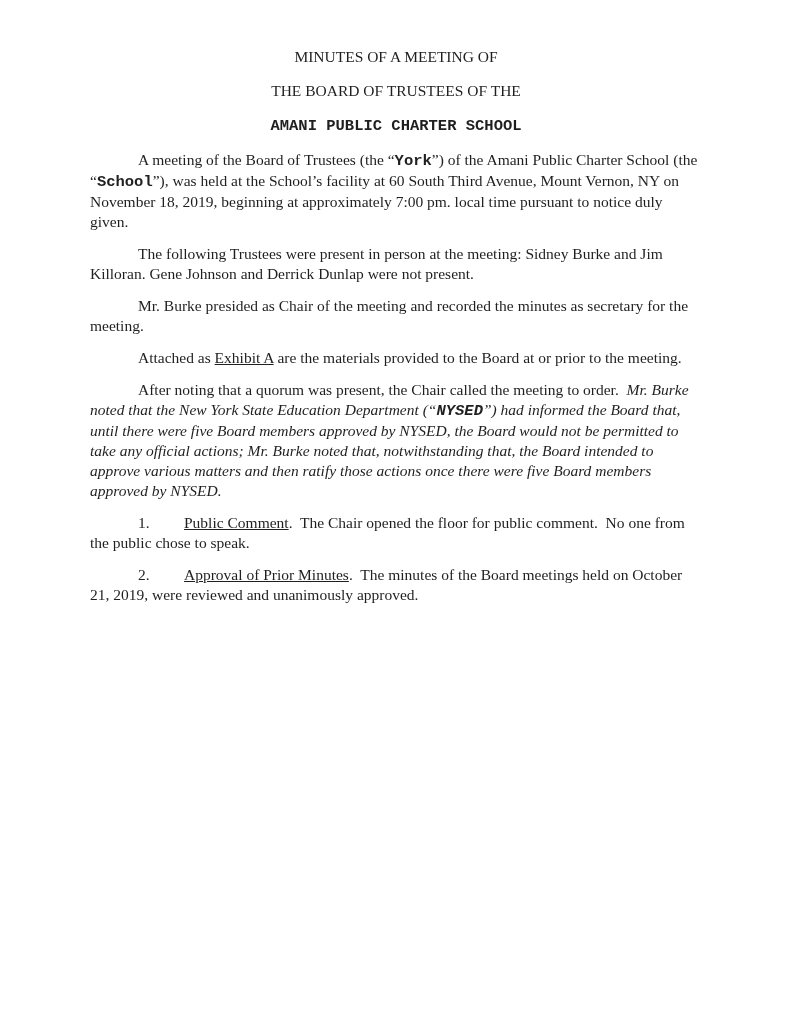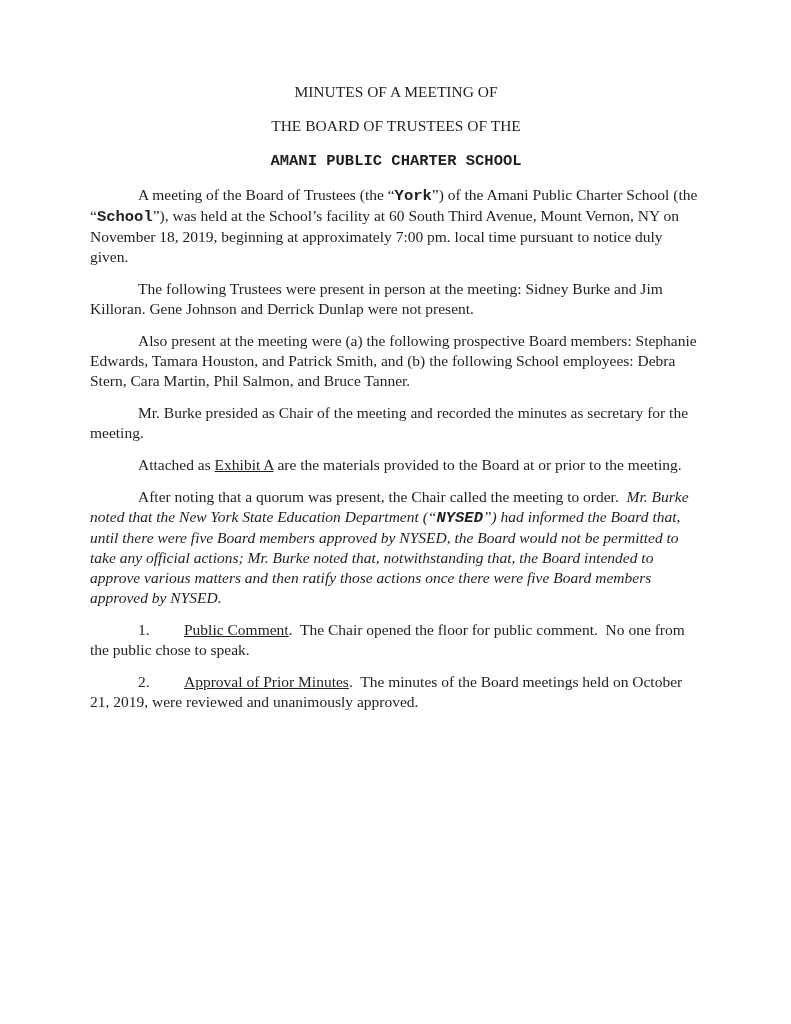--- a/index.html
+++ b/index.html
@@ -7,21 +7,21 @@
     padding: 0;
     background: #ffffff;
   }
   .page {
     position: relative;
     width: 791px;
     height: 1024px;
     margin: 0 auto;
     background: #ffffff;
     box-sizing: border-box;
-    padding: 82px 89px 0 90px;
+    padding: 47px 89px 0 90px;
     font-family: "Liberation Serif", "DejaVu Serif", serif;
     font-size: 15.5px;
     line-height: 20px;
     color: #1f1f1f;
     overflow: hidden;
   }
   .para {
     margin: 0 0 12px 0;
     text-align: left;
   }
@@ -46,20 +46,19 @@
 </head>
 <body>
 
 <div class="page">
   <div>
       <p class="para center"><span>MINUTES OF A MEETING OF</span></p>
       <p class="para center"><span>THE BOARD OF TRUSTEES OF THE</span></p>
       <p class="para center"><span class="bold">AMANI PUBLIC CHARTER SCHOOL</span></p>
       <p class="para indent"><span>A meeting of the Board of Trustees (the “</span><span class="bold">York</span><span>”) of the Amani Public Charter School (the “</span><span class="bold">School</span><span>”), was held at the School’s facility at 60 South Third Avenue, Mount Vernon, NY on November 18, 2019, beginning at approximately 7:00 pm. local time pursuant to notice duly given.</span></p>
       <p class="para indent"><span>The following Trustees were present in person at the meeting: Sidney Burke and Jim Killoran. Gene Johnson and Derrick Dunlap were not present.</span></p>
-      <p class="para indent"><span>Also present at the meeting were (a) the following prospective Board members: Stephanie Edwards, Tamara Houston, and Patrick Smith, and (b) the following School employees: Debra Stern, Cara Martin, Phil Salmon, and Bruce Tanner.</span></p>
       <p class="para indent"><span>Mr. Burke presided as Chair of the meeting and recorded the minutes as secretary for the meeting.</span></p>
       <p class="para indent"><span>Attached as </span><span class="underline">Exhibit A</span><span> are the materials provided to the Board at or prior to the meeting.</span></p>
       <p class="para indent"><span>After noting that a quorum was present, the Chair called the meeting to order.&nbsp; </span><span class="italic">Mr. Burke noted that the New York State Education Department (“</span><span class="bold italic">NYSED</span><span class="italic">”) had informed the Board that, until there were five Board members approved by NYSED, the Board would not be permitted to take any official actions; Mr. Burke noted that, notwithstanding that, the Board intended to approve various matters and then ratify those actions once there were five Board members approved by NYSED.</span></p>
       <p class="para indent"><span class="tabnum" style="width: 46px;">1.</span><span class="underline">Public Comment</span><span>.&nbsp; The Chair opened the floor for public comment.&nbsp; No one from the public chose to speak.</span></p>
       <p class="para indent"><span class="tabnum" style="width: 46px;">2.</span><span class="underline">Approval of Prior Minutes</span><span>.&nbsp; The minutes of the Board meetings held on October 21, 2019, were reviewed and unanimously approved.</span></p>
     </div>
 </div>
 
 </body></html>

